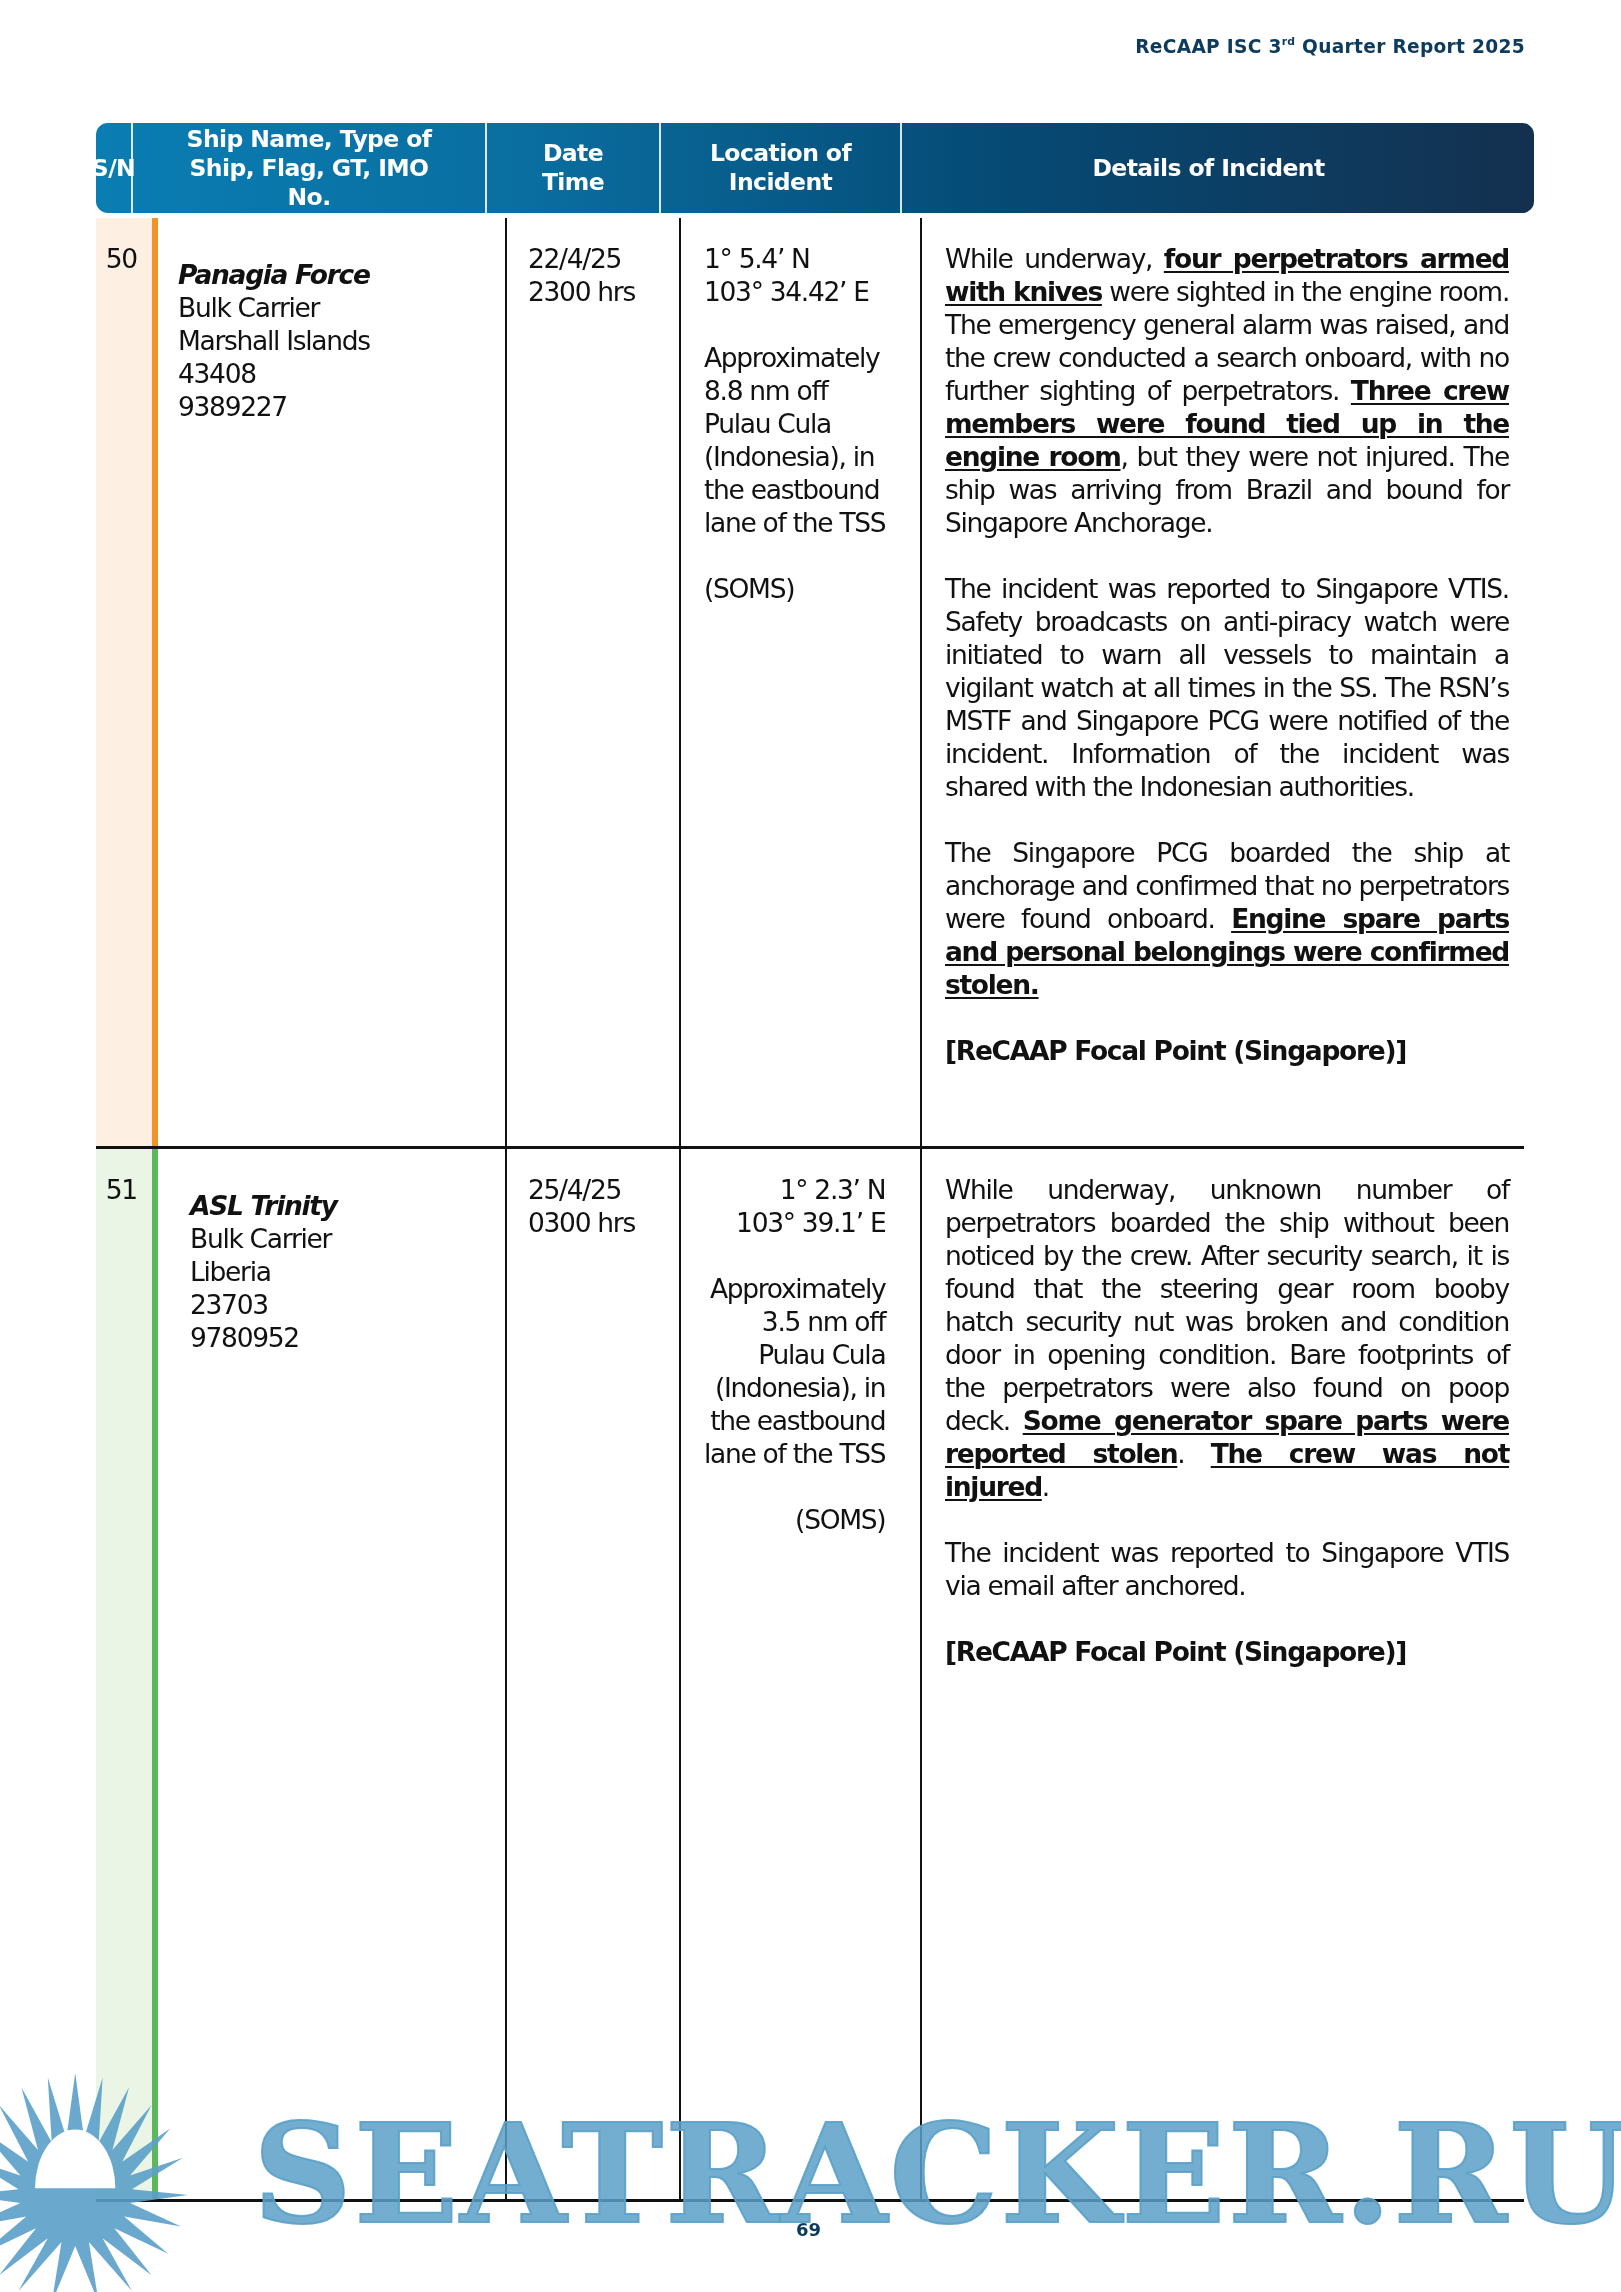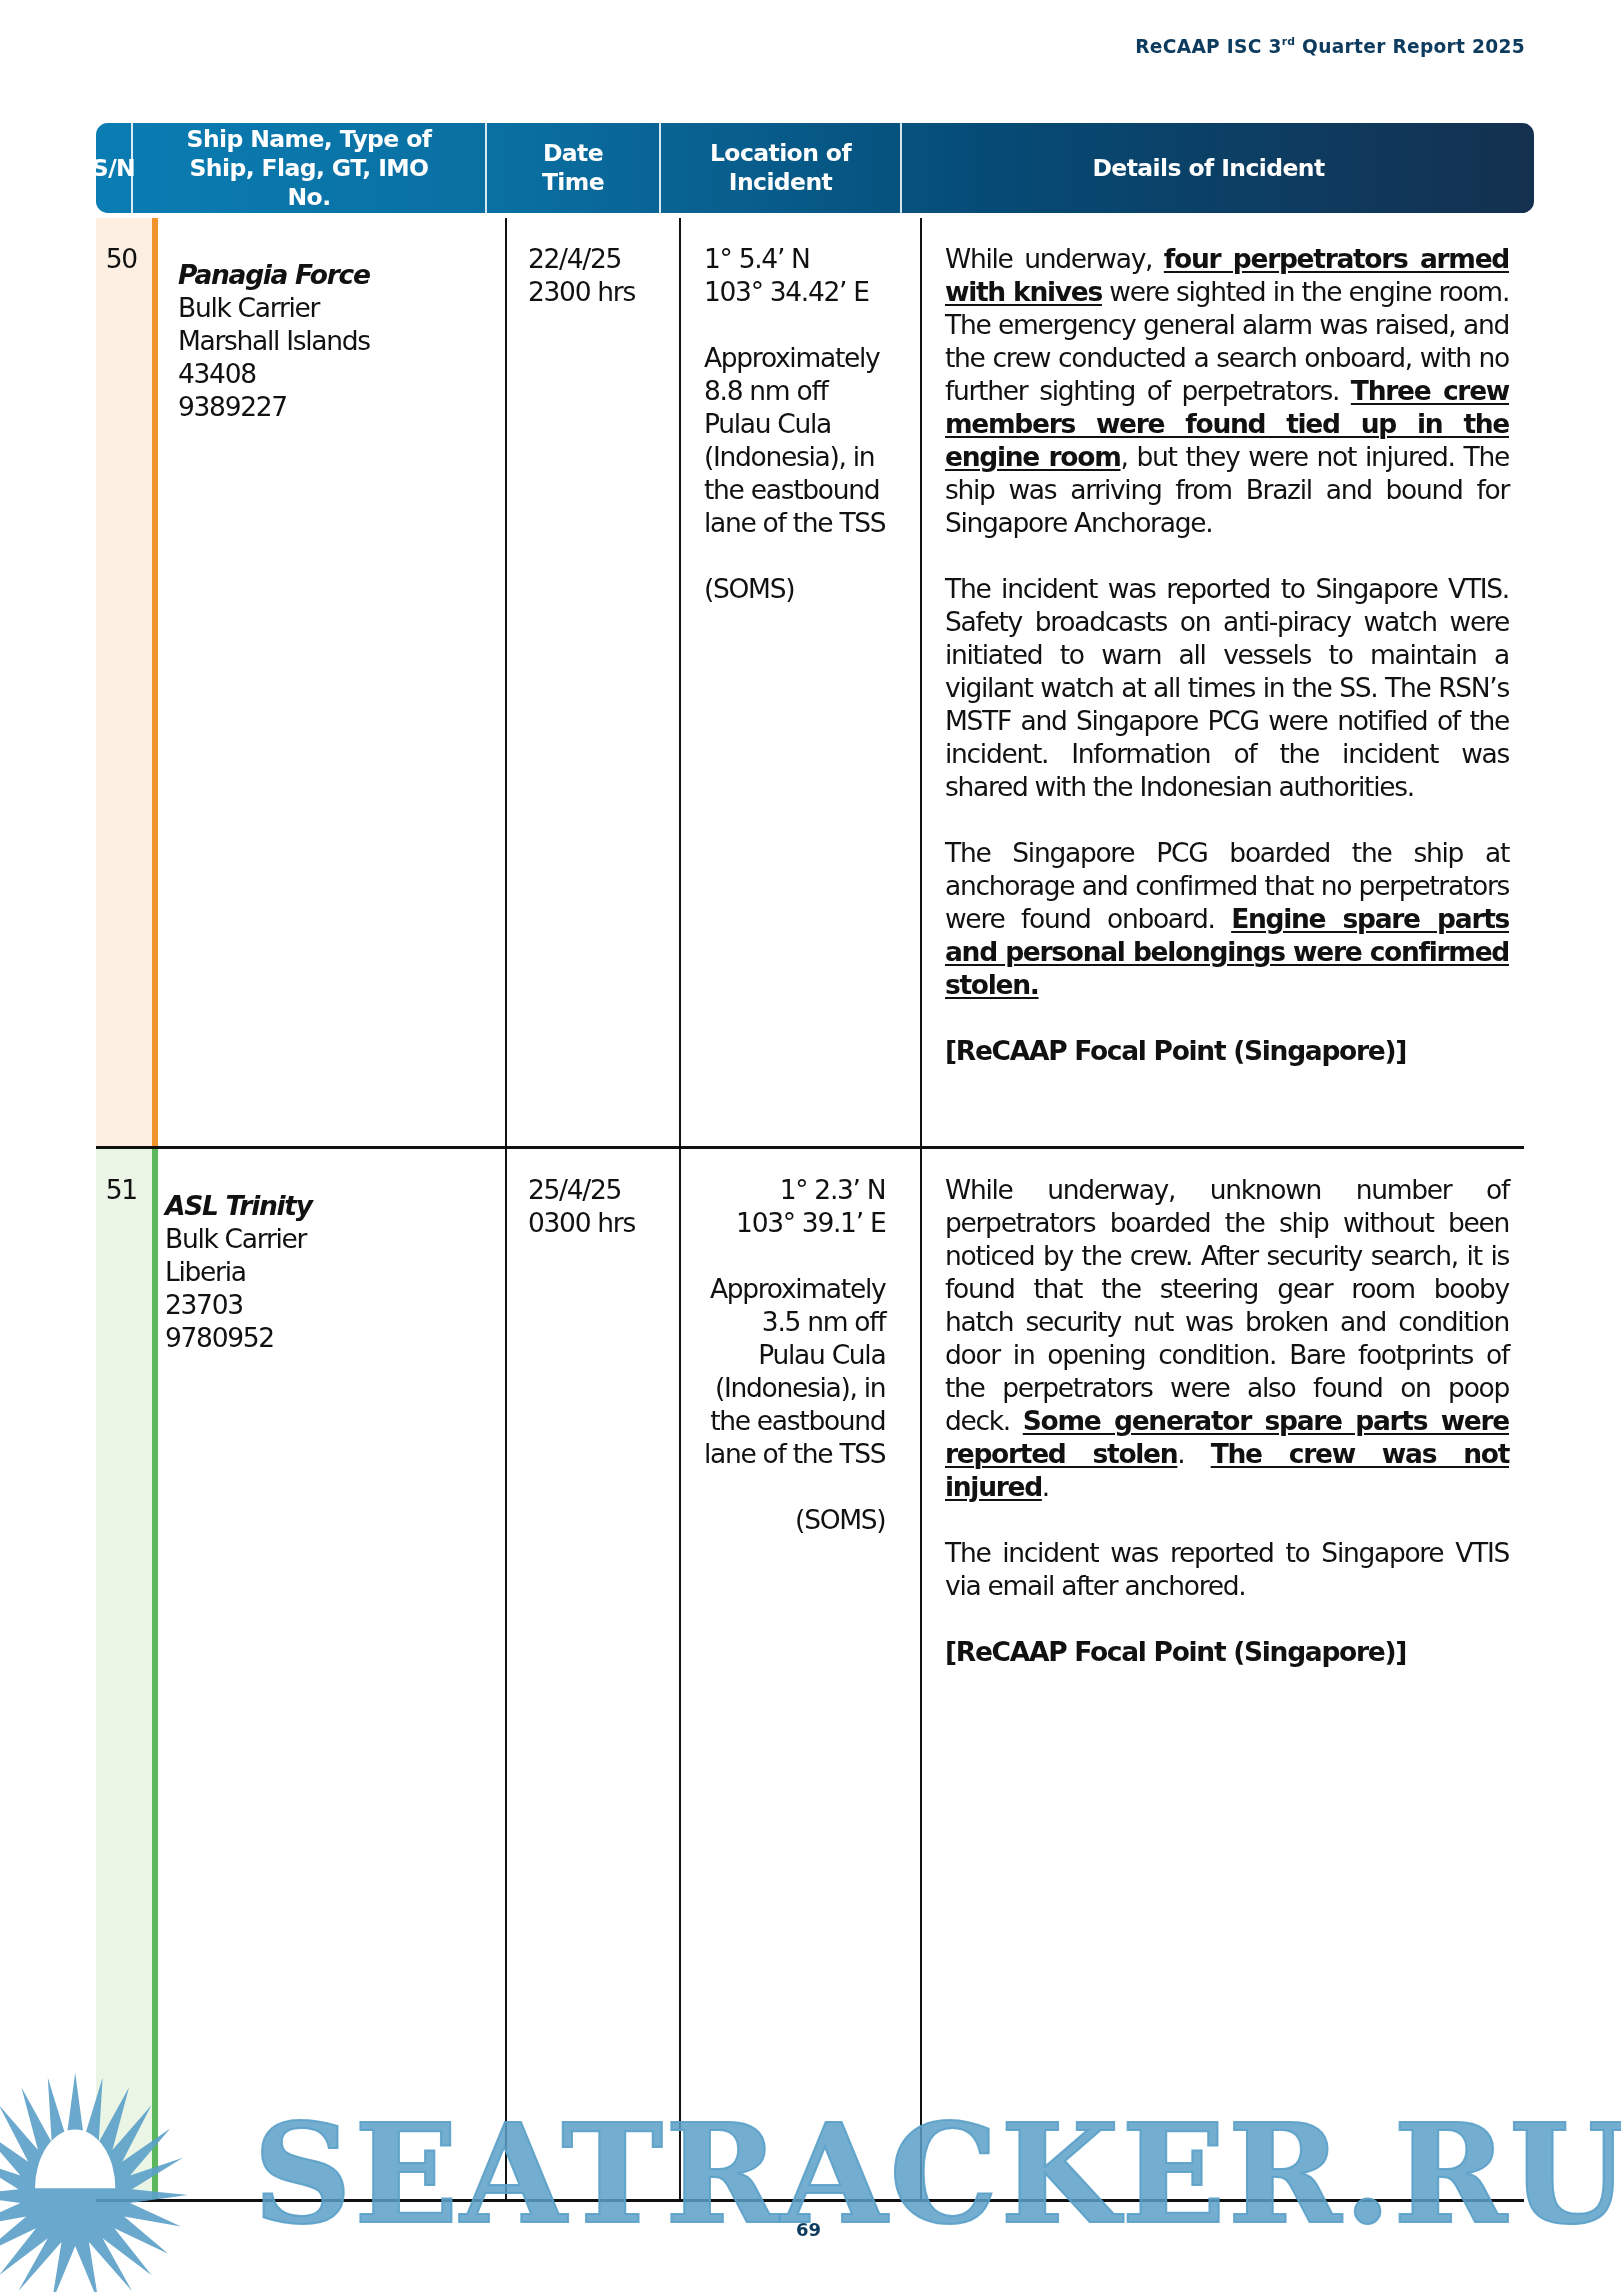--- a/index.html
+++ b/index.html
@@ -126,21 +126,21 @@
 <div class="hr" style="top:1146px;"></div>
 
 <div class="row" style="top:1149px;height:1052px;">
   <div class="sn-bg" style="background:#eaf5e6;"></div>
   <div class="strip" style="background:#5cb85c;"></div>
   <div class="vline" style="left:409px;"></div>
   <div class="vline" style="left:583px;"></div>
   <div class="vline" style="left:824px;"></div>
 
   <div class="cell" style="left:9.8px;">51</div>
-  <div class="cell" style="left:69px;">
+  <div class="cell" style="left:94px;">
     <span class="line ship-name">ASL Trinity</span>
     <span class="line">Bulk Carrier</span>
     <span class="line">Liberia</span>
     <span class="line">23703</span>
     <span class="line">9780952</span>
   </div>
   <div class="cell" style="left:432px;">
     <span class="line">25/4/25</span>
     <span class="line">0300 hrs</span>
   </div>

